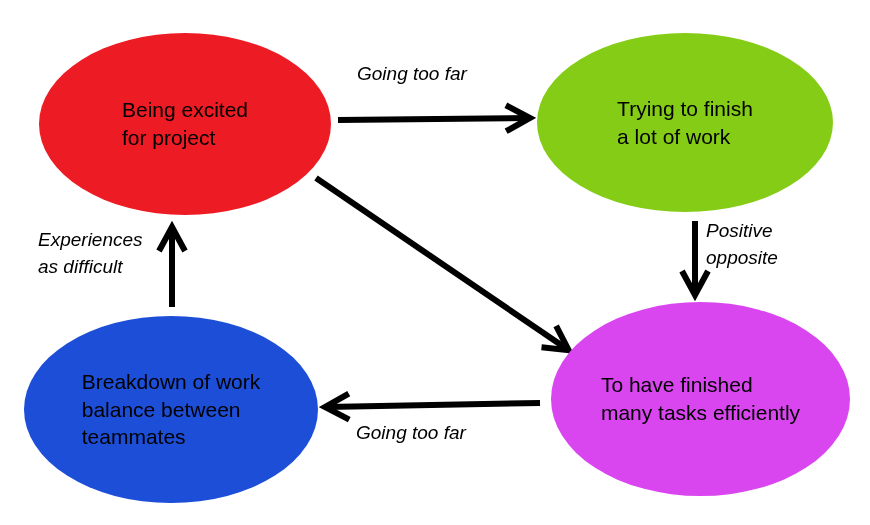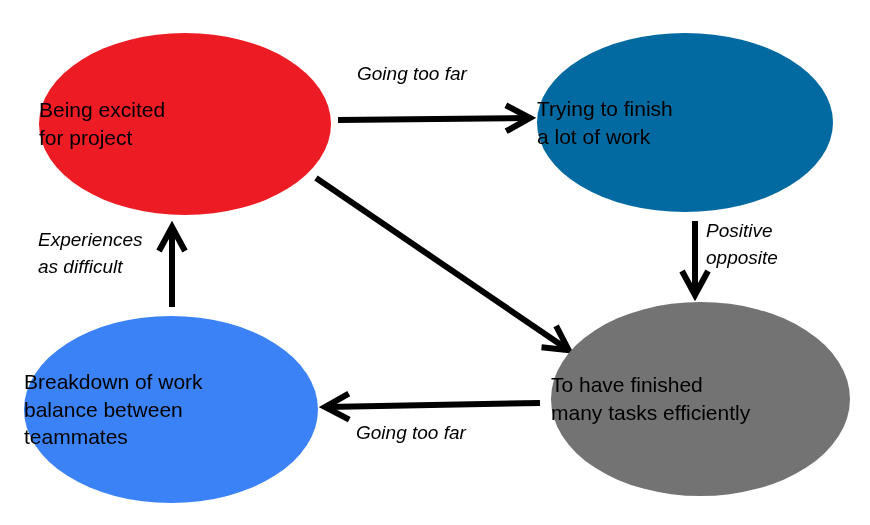--- a/index.html
+++ b/index.html
@@ -21,32 +21,33 @@
     top: 0;
     width: 870px;
     height: 525px;
     pointer-events: none;
   }
   .node {
     position: absolute;
     border-radius: 50%;
     display: flex;
     align-items: center;
+    justify-content: center;
   }
   .node-label {
     font-size: 21px;
     line-height: 1.33;
     color: #000000;
     text-align: left;
     white-space: pre-line;
   }
   .node-excited    { left: 39px;  top: 33px;  width: 292px; height: 182px; background: #ed1c24; }
-  .node-trying     { left: 537px; top: 33px;  width: 296px; height: 179px; background: #0369a1; }
-  .node-finished   { left: 551px; top: 302px; width: 299px; height: 194px; background: #737373; }
-  .node-breakdown  { left: 24px;  top: 316px; width: 294px; height: 187px; background: #3b82f6; }
+  .node-trying     { left: 537px; top: 33px;  width: 296px; height: 179px; background: #84cc16; }
+  .node-finished   { left: 551px; top: 302px; width: 299px; height: 194px; background: #d946ef; }
+  .node-breakdown  { left: 24px;  top: 316px; width: 294px; height: 187px; background: #1d4ed8; }
   .edge-label {
     position: absolute;
     font-style: italic;
     font-size: 19px;
     line-height: 1.42;
     color: #000000;
     white-space: pre-line;
   }
   .label-excited-trying    { left: 357px; top: 61px; }
   .label-trying-finished   { left: 706px; top: 218px; }

